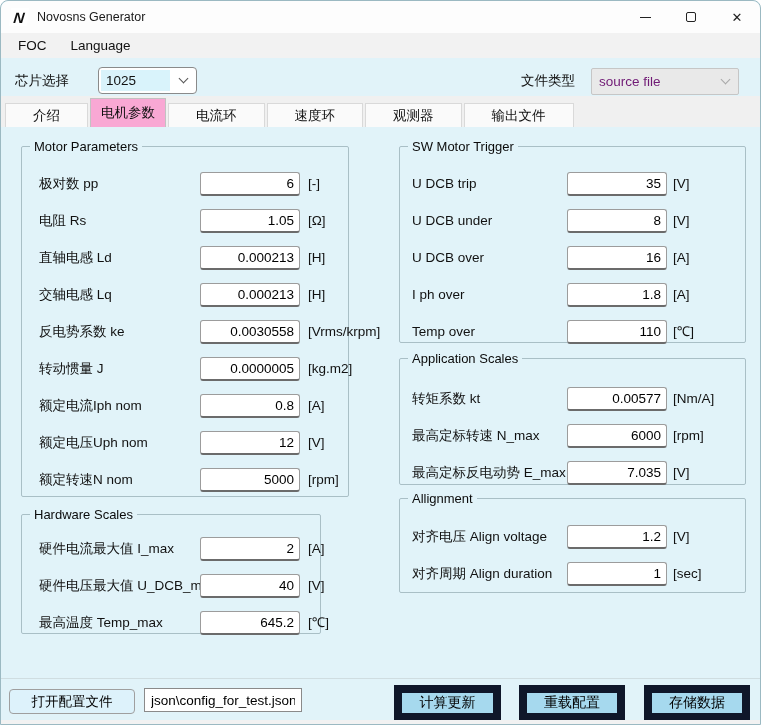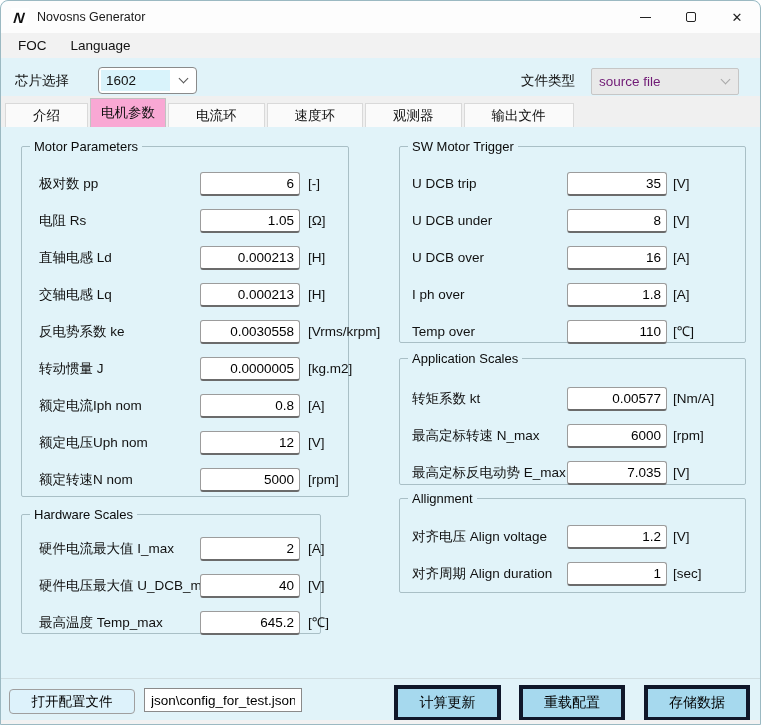--- a/index.html
+++ b/index.html
@@ -68,21 +68,21 @@
 
   
   .footer-sep { position:absolute; left:0; top:677px; width:100%; height:0; border-top:1px solid #cfdde1; }
   .btn-open { position:absolute; left:8px; top:688px; width:126px; height:25px; background:#ddf2fb;
               border:1px solid #9f9f9f; border-radius:4px; font-size:13.5px;
               font-family:"Liberation Sans", sans-serif; }
   .path-input { position:absolute; left:143px; top:687px; width:158px; height:24px; background:#fff;
                 border:1px solid #8a8a8a; padding:0 6px; font-size:13.5px;
                 font-family:"Liberation Sans", sans-serif; }
   .btn-action { position:absolute; top:684px; width:107px; height:36px; background:#a6d9ee;
-                border:4px solid #0f172a; font-size:14px; font-family:Liberation Serif, serif; }
+                border:8px solid #0f172a; font-size:14px; font-family:Liberation Serif, serif; }
   .bottom-strip { position:absolute; left:0; top:719px; width:100%; height:6px; background:#f2f2f2; }
 </style>
 </head>
 <body>
 
 <div class="window">
 
   <div class="titlebar">
     <span class="logo">N</span>
     <span class="title-text">Novosns Generator</span>
@@ -99,21 +99,21 @@
     </div>
   </div>
 
   <div class="menubar">
     <div class="menu-item">FOC</div>
     <div class="menu-item">Language</div>
   </div>
 
   <span class="lbl" style="left:14px; top:67px;">芯片选择</span>
   <div class="combo" style="left:97px; top:66px; width:99px;">
-    <span class="combo-value">1602</span>
+    <span class="combo-value">1025</span>
     <span class="combo-arrow">
         <span class="chev"></span>
       </span>
   </div>
   <span class="lbl" style="left:520px; top:67px;">文件类型</span>
   <div class="combo disabled" style="left:590px; top:67px; width:148px;">
     <span class="combo-value">source file</span>
     <span class="combo-arrow">
         <span class="chev"></span>
       </span>

